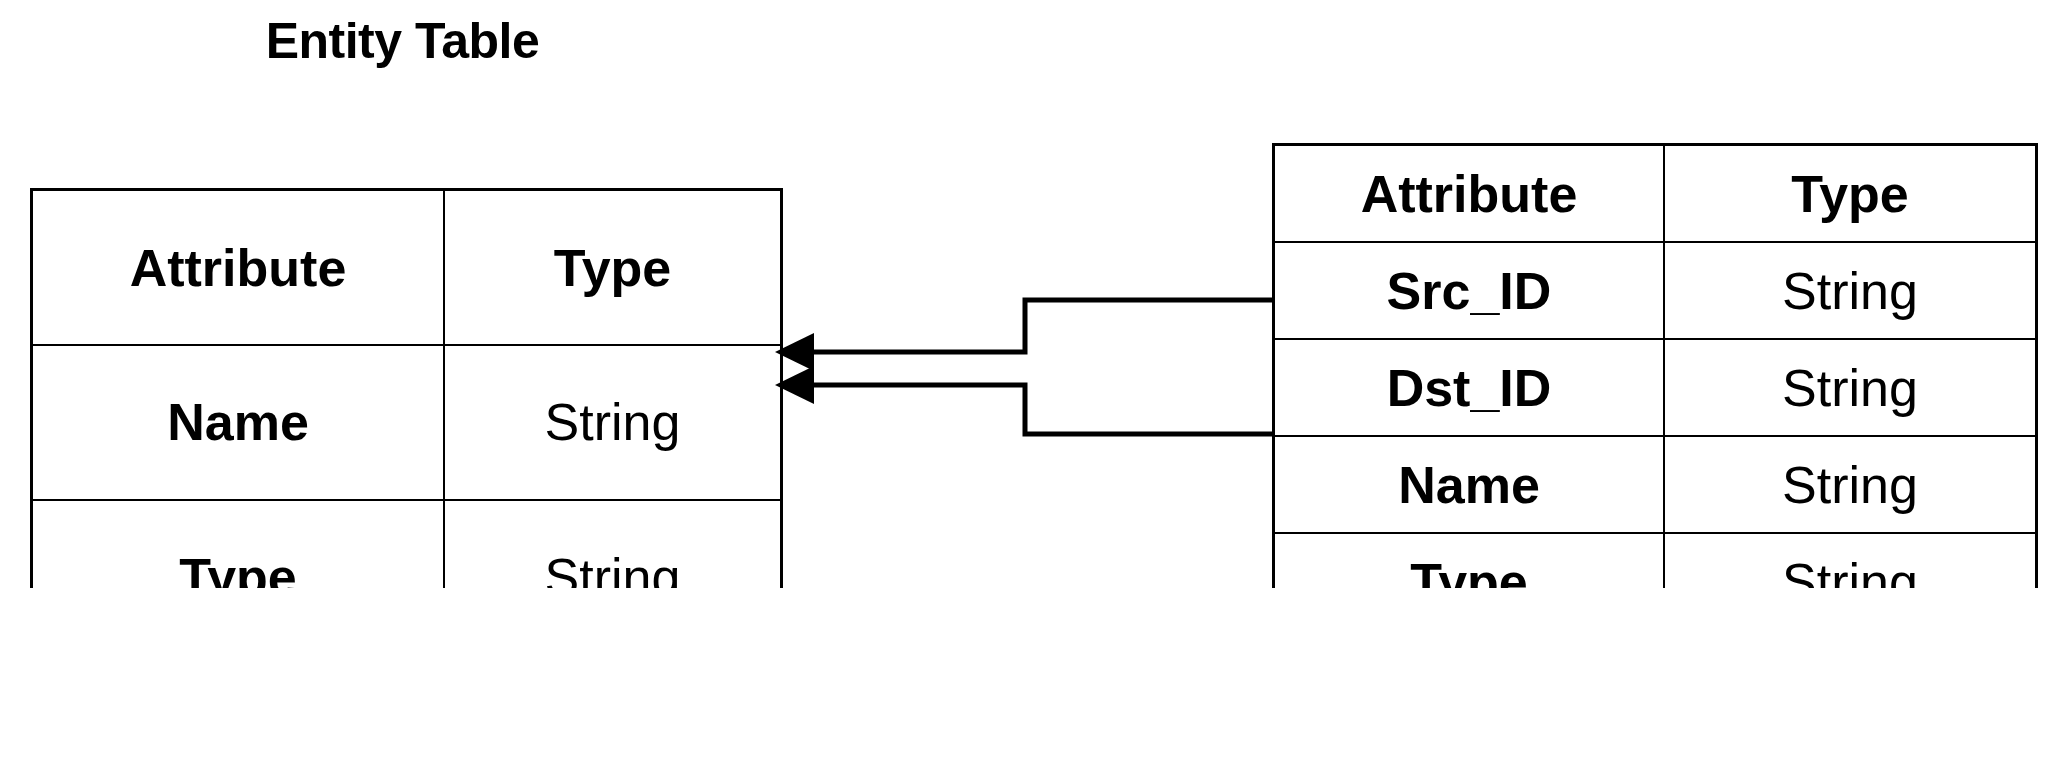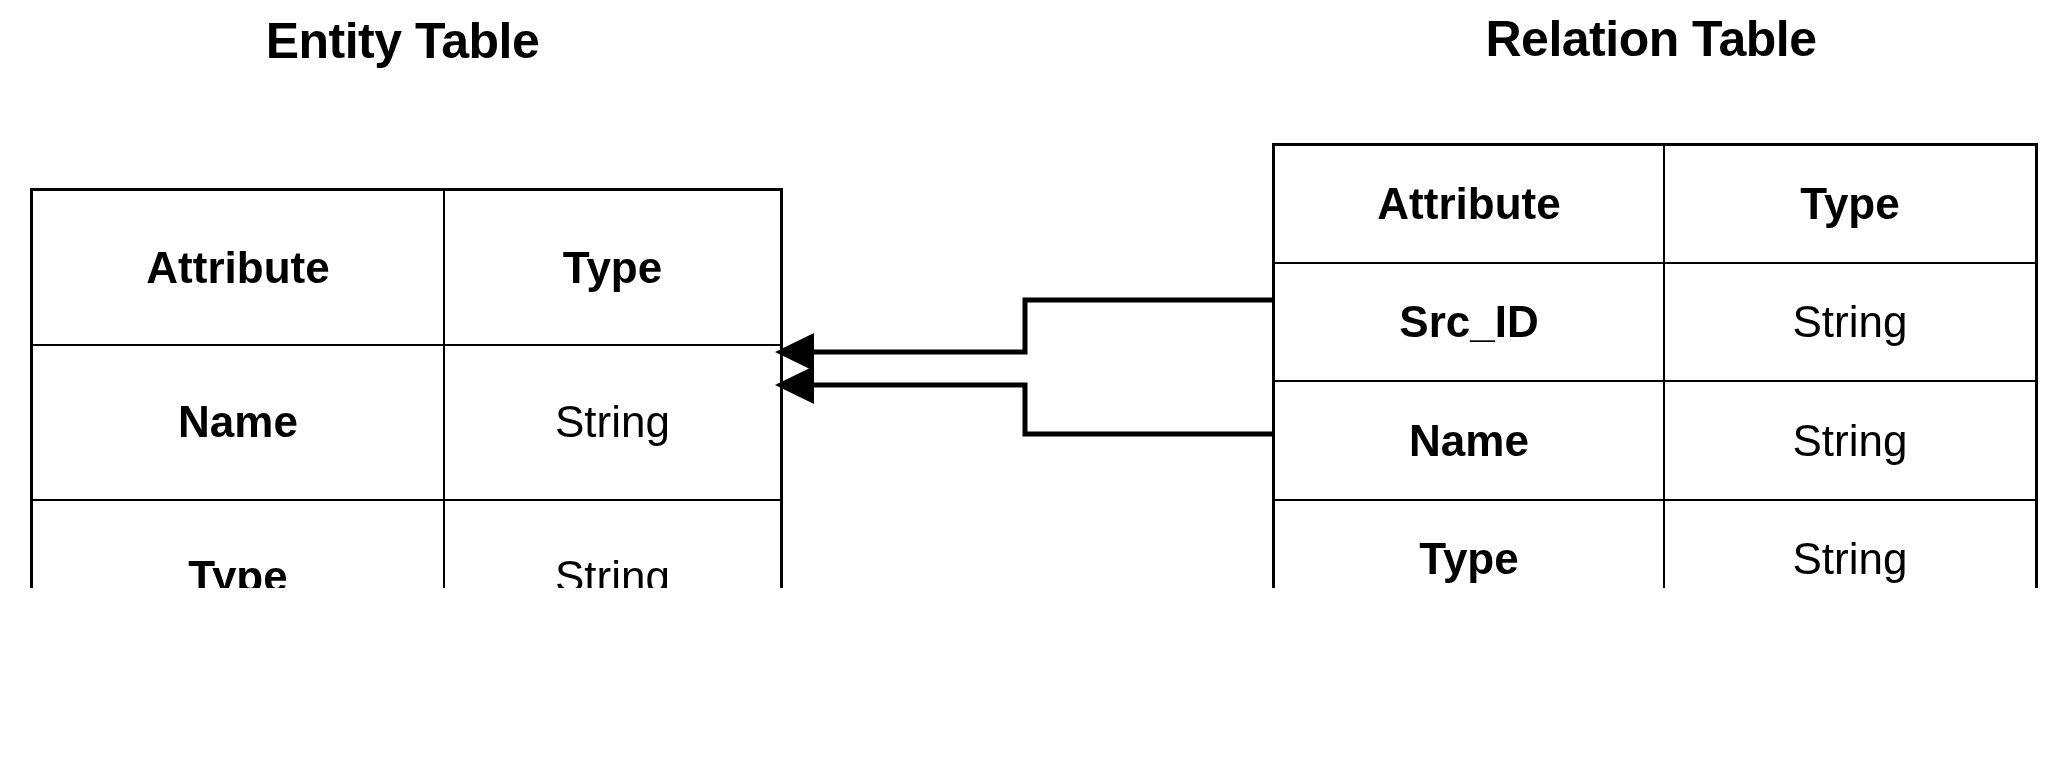--- a/index.html
+++ b/index.html
@@ -39,21 +39,21 @@
     position: absolute;
     border-collapse: collapse;
     table-layout: fixed;
     background: #ffffff;
     border: 3px solid #000000;
   }
   .schema-table td {
     border: 2px solid #000000;
     text-align: center;
     vertical-align: middle;
-    font-size: 44px;
+    font-size: 52px;
     line-height: 1;
     color: #000000;
     padding: 0;
   }
   .schema-table td.col-attr { font-weight: bold; }
   .schema-table tr.header-row td {
     font-weight: bold;
   }
 
   #entity-table {
@@ -97,21 +97,20 @@
     stroke: none;
   }
 </style>
 </head>
 <body>
 
 <div id="stage">
 
   <div id="entity-title" class="diagram-title">Entity Table</div>
 
-  <div id="relation-title" class="diagram-title">Relation Table</div>
 
   <table id="entity-table" class="schema-table">
     <tbody>
       <tr class="header-row">
         <td class="col-attr">Attribute</td>
         <td class="col-type">Type</td>
       </tr>
       <tr>
         <td class="col-attr">Name</td>
         <td class="col-type">String</td>
@@ -127,20 +126,24 @@
     <tbody>
       <tr class="header-row">
         <td class="col-attr">Attribute</td>
         <td class="col-type">Type</td>
       </tr>
       <tr>
         <td class="col-attr">Src_ID</td>
         <td class="col-type">String</td>
       </tr>
       <tr>
+        <td class="col-attr">Dst_ID</td>
+        <td class="col-type">String</td>
+      </tr>
+      <tr>
         <td class="col-attr">Name</td>
         <td class="col-type">String</td>
       </tr>
       <tr>
         <td class="col-attr">Type</td>
         <td class="col-type">String</td>
       </tr>
     </tbody>
   </table>
 

